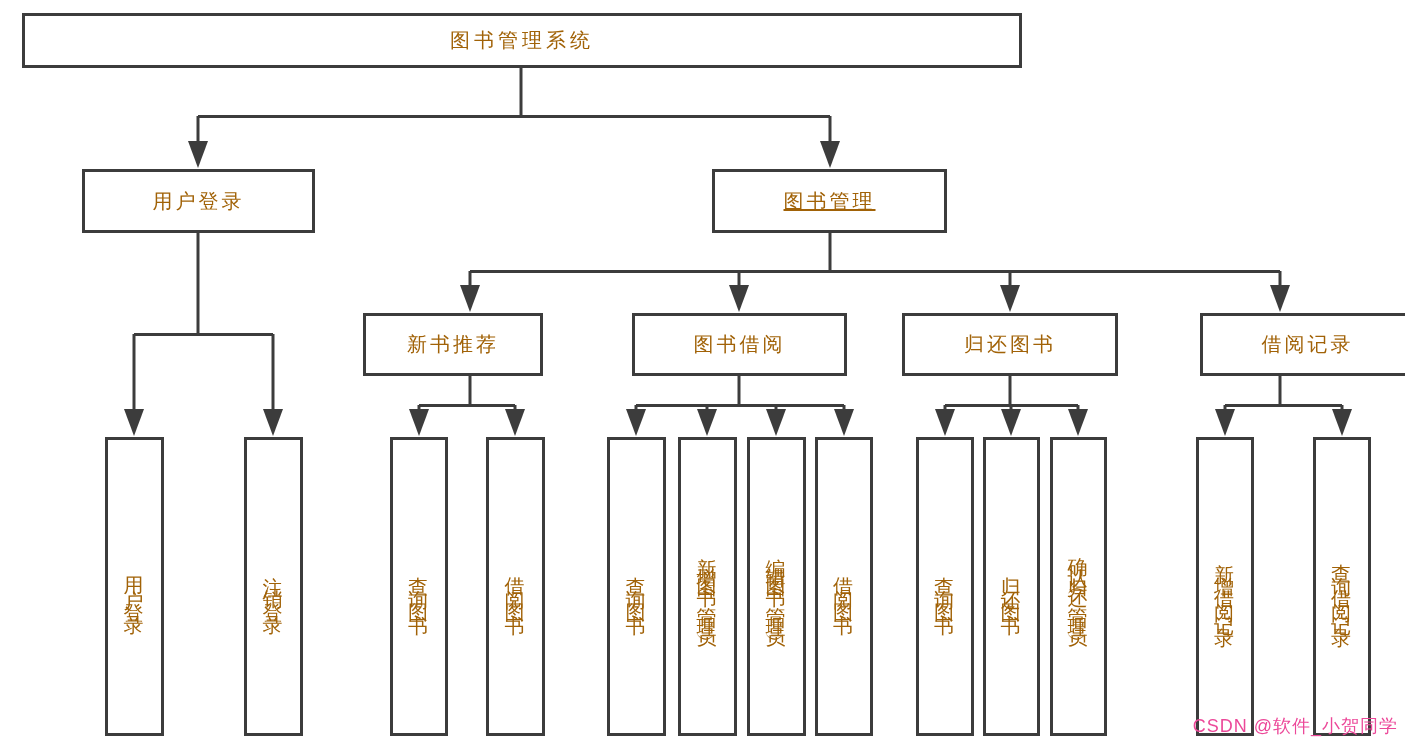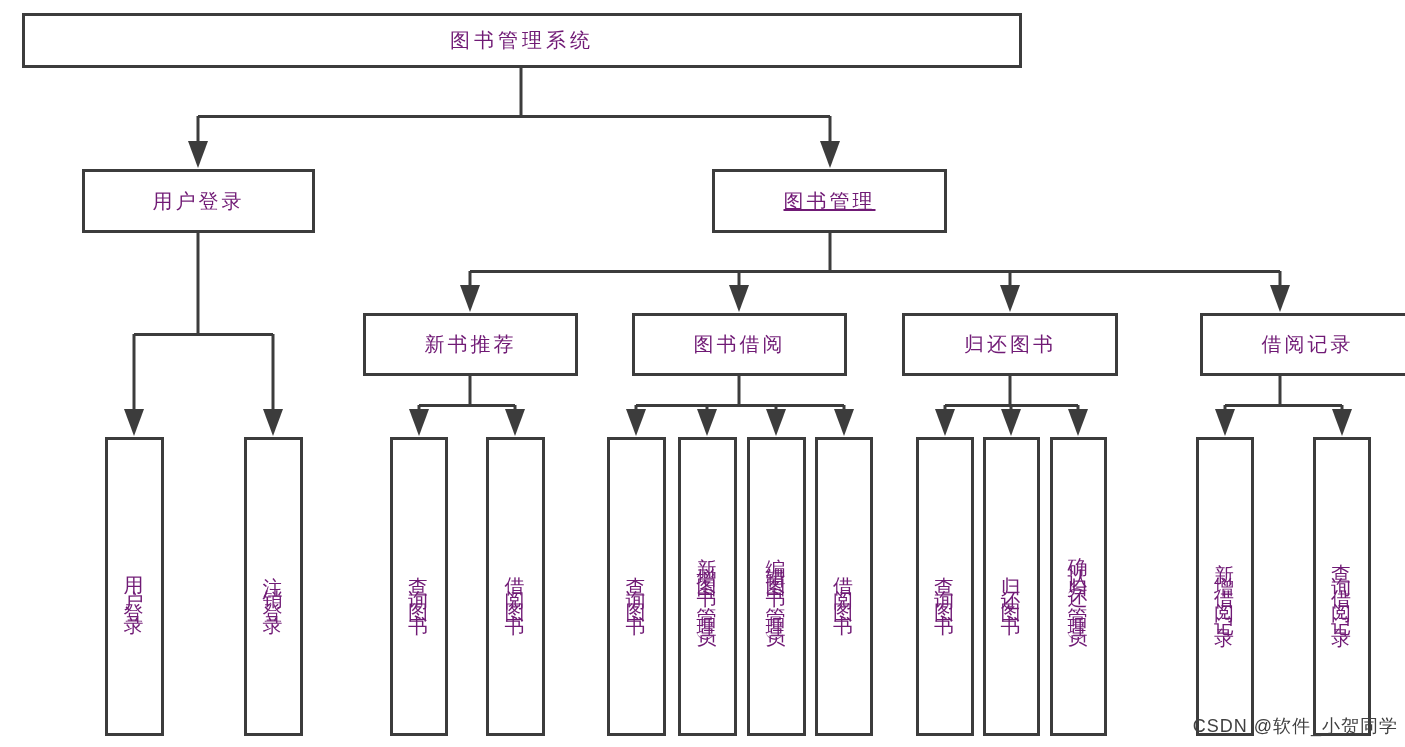--- a/index.html
+++ b/index.html
@@ -14,42 +14,42 @@
   .wires {
     position: absolute;
     left: 0; top: 0;
     width: 1405px; height: 747px;
   }
   .node {
     position: absolute;
     box-sizing: border-box;
     background: #ffffff;
     border: 3px solid #3c3c3c;
-    color: #701a75;
+    color: #a16207;
     display: flex;
     align-items: center;
     justify-content: center;
     text-align: center;
   }
   .h { font-size: 20px; letter-spacing: 3px; }
   .root-node { font-size: 20px; letter-spacing: 4px; }
   .v {
     writing-mode: vertical-rl;
     text-orientation: mixed;
     font-size: 20px;
     letter-spacing: 13px;
   }
   .v.long { letter-spacing: 10px; }
   .watermark {
     position: absolute;
     top: 714px;
     right: 7px;
     font-size: 18px;
     letter-spacing: 1px;
-    color: #404040;
+    color: #ec4899;
     z-index: 5;
     white-space: nowrap;
   }
 </style>
 </head>
 <body>
 
 <div class="canvas">
 
   <svg class="wires" width="1405" height="747" viewBox="0 0 1405 747" xmlns="http://www.w3.org/2000/svg">
@@ -128,21 +128,21 @@
         <polygon points="1332,409 1352,409 1342,436" stroke="none"></polygon>
       </g>
     </g>
   </svg>
 
   <div class="node h root-node" style="left:22px; top:13px; width:1000px; height:55px;">图书管理系统</div>
 
   <div class="node h" style="left:82px; top:169px; width:233px; height:64px;">用户登录</div>
   <div class="node h" style="left:712px; top:169px; width:235px; height:64px;text-decoration:underline;">图书管理</div>
 
-  <div class="node h" style="left:363px; top:313px; width:215px; height:63px;">新书推荐</div>
+  <div class="node h" style="left:363px; top:313px; width:180px; height:63px;">新书推荐</div>
   <div class="node h" style="left:632px; top:313px; width:215px; height:63px;">图书借阅</div>
   <div class="node h" style="left:902px; top:313px; width:216px; height:63px;">归还图书</div>
   <div class="node h" style="left:1172px; top:313px; width:215px; height:63px;margin-left:28px;">借阅记录</div>
 
   <div class="node v" style="left:105px; top:437px; width:59px; height:299px;">用户登录</div>
   <div class="node v" style="left:244px; top:437px; width:59px; height:299px;">注销登录</div>
 
   <div class="node v" style="left:390px; top:437px; width:58px; height:299px;">查询图书</div>
   <div class="node v" style="left:486px; top:437px; width:59px; height:299px;">借阅图书</div>
 

